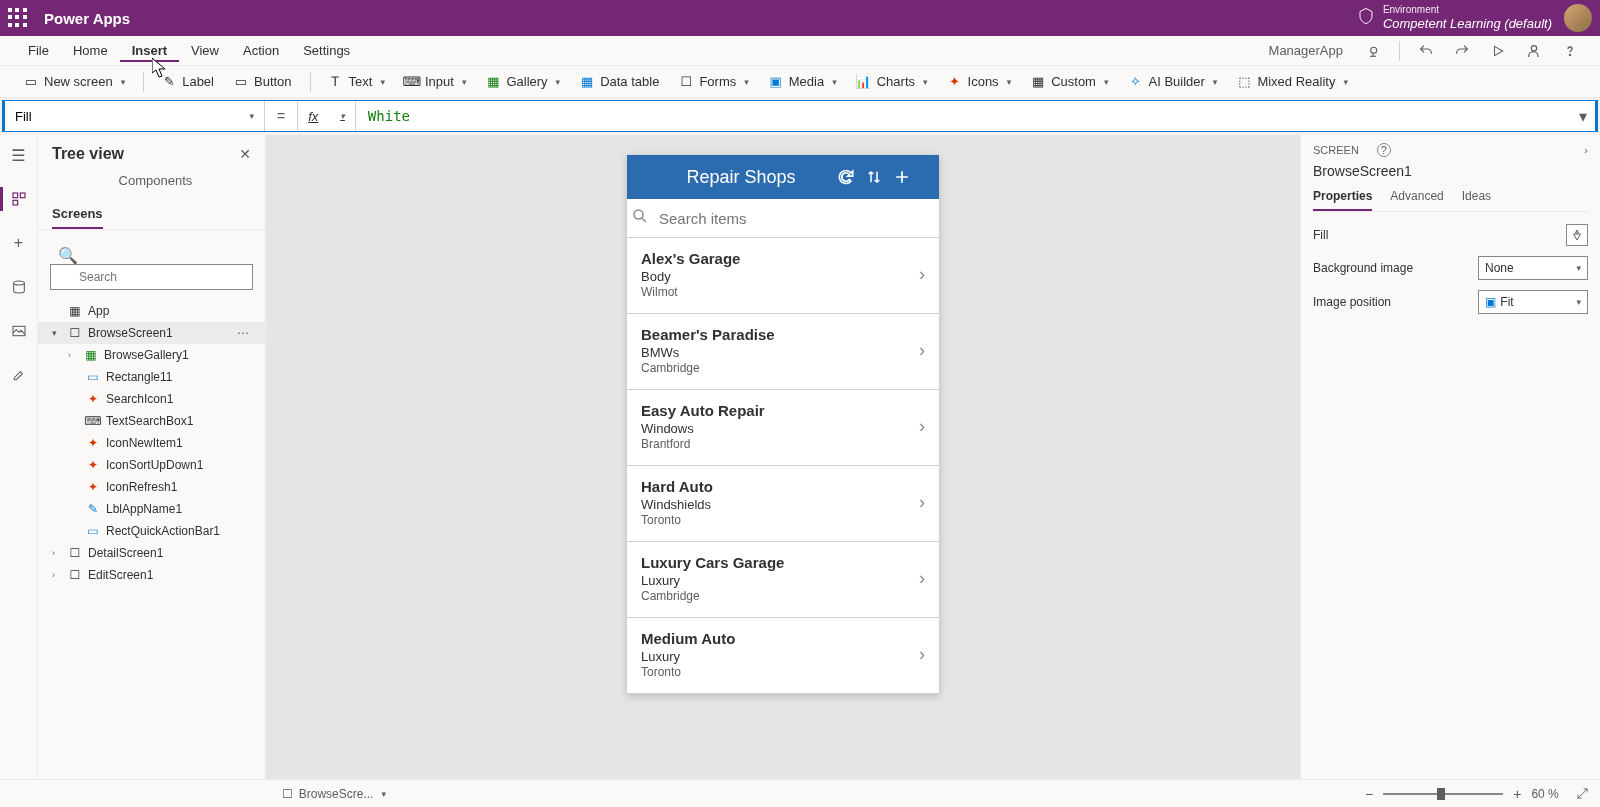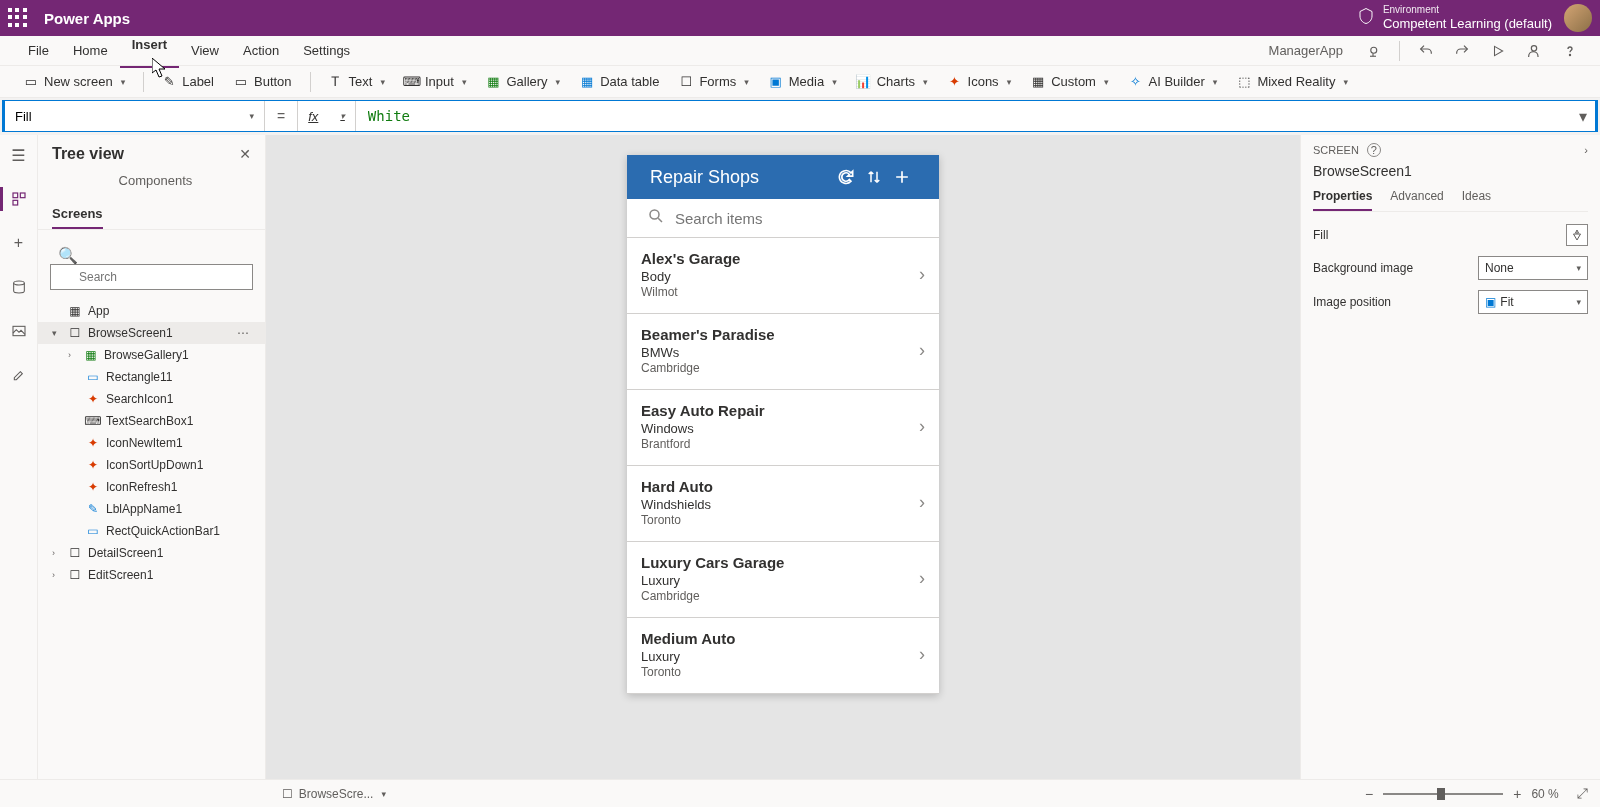--- a/index.html
+++ b/index.html
@@ -8,27 +8,27 @@
 
 .top-header { background: #742774; height: 36px; display: flex; align-items: center; color: white; padding: 0 8px; }
 .waffle { width: 20px; height: 20px; display: grid; grid-template-columns: repeat(3,1fr); grid-template-rows: repeat(3,1fr); gap: 2px; margin-right: 16px; cursor: pointer; }
 .waffle span { background: white; width: 4px; height: 4px; }
 .top-title { font-weight: 600; font-size: 15px; }
 .top-spacer { flex: 1; }
 .env-block { display: flex; align-items: center; gap: 8px; margin-right: 12px; }
 .env-icon svg { width: 18px; height: 18px; fill: white; }
 .env-text { font-size: 11px; line-height: 1.2; }
 .env-text .env-label { font-size: 10px; opacity: 0.9; }
-.env-text .env-name { font-size: 13px; }
+.env-text .env-name { font-size: 13px; font-style: italic; }
 .avatar { width: 28px; height: 28px; border-radius: 50%; background: linear-gradient(135deg,#d4a574,#8b6f47); }
 
 
 .menu-bar { background: #faf9f8; height: 30px; display: flex; align-items: center; padding: 0 16px; border-bottom: 1px solid #edebe9; }
 .menu-item { font-size: 13px; color: #323130; padding: 4px 12px; cursor: pointer; }
-.menu-item.active { font-weight: 600; border-bottom: 2px solid #742774; padding-bottom: 14px; }
+.menu-item.active { font-weight: 600; border-bottom: 2px solid #742774; padding-bottom: 2px; }
 .menu-spacer { flex: 1; }
 .app-name { font-size: 13px; color: #605e5c; margin-right: 16px; }
 .menu-icons { display: flex; gap: 8px; align-items: center; }
 .menu-icon-btn { width: 28px; height: 28px; display: flex; align-items: center; justify-content: center; cursor: pointer; color: #605e5c; }
 .menu-vsep { width: 1px; height: 20px; background: #d2d0ce; margin: 0 4px; }
 
 
 .ribbon { background: #faf9f8; height: 32px; display: flex; align-items: center; padding: 0 16px; gap: 4px; border-bottom: 1px solid #edebe9; font-size: 13px; color: #323130; }
 .ribbon-btn { display: flex; align-items: center; gap: 6px; padding: 4px 8px; cursor: pointer; }
 .ribbon-btn .ricon { width: 14px; height: 14px; display: flex; align-items: center; justify-content: center; }
@@ -68,36 +68,36 @@
 .tree-item.selected { background: #edebe9; }
 .tree-indent-1 { padding-left: 30px; }
 .tree-indent-2 { padding-left: 48px; }
 .tree-item .texp { width: 10px; color: #605e5c; font-size: 9px; }
 .tree-item .ticon { width: 14px; height: 14px; display: flex; align-items: center; justify-content: center; }
 .tree-more { margin-left: auto; color: #605e5c; padding-right: 8px; }
 
 
 .canvas-area { flex: 1; background: #e5e5e5; display: flex; justify-content: center; align-items: flex-start; padding-top: 20px; overflow: auto; }
 .phone-frame { width: 312px; background: white; box-shadow: 0 2px 8px rgba(0,0,0,0.2); }
-.phone-header { background: #2b6cb0; height: 44px; display: flex; align-items: center; padding: 0 23px; color: white; }
+.phone-header { background: #2b6cb0; height: 44px; display: flex; align-items: center; padding: 0 23px; color: white; text-align: center; }
 .phone-title { font-size: 18px; font-weight: 400; flex: 1; }
 .phone-icon { width: 28px; display: flex; justify-content: center; cursor: pointer; }
-.phone-searchbar { display: flex; align-items: center; padding: 8px 20px; border-bottom: 1px solid #d2d0ce; gap: 10px; }
+.phone-searchbar { display: flex; align-items: center; padding: 8px 4px; border-bottom: 1px solid #d2d0ce; gap: 10px; }
 .phone-searchbar .psicon { color: #8a8886; }
 .phone-searchbar input { border: none; outline: none; font-size: 15px; flex: 1; color: #605e5c; }
 .phone-list-item { padding: 12px 14px 14px 14px; border-bottom: 1px solid #d2d0ce; display: flex; align-items: center; }
 .phone-list-text { flex: 1; }
 .phone-list-text .pt1 { font-size: 15px; font-weight: 600; color: #323130; }
 .phone-list-text .pt2 { font-size: 13px; color: #323130; margin-top: 2px; }
 .phone-list-text .pt3 { font-size: 12px; color: #605e5c; margin-top: 1px; }
 .phone-list-chev { color: #8a8886; font-size: 18px; }
 
 
 .props-panel { width: 300px; background: #faf9f8; border-left: 1px solid #edebe9; padding: 8px 12px; }
-.props-header { display: flex; align-items: center; gap: 8px; font-size: 11px; color: #605e5c; text-transform: uppercase; }
+.props-header { display: flex; align-items: center; gap: 18px; font-size: 11px; color: #605e5c; text-transform: uppercase; }
 .props-header .qicon { font-size: 11px; border: 1px solid #8a8886; border-radius: 50%; width: 14px; height: 14px; display: flex; align-items: center; justify-content: center; }
 .props-header .parrow { margin-left: auto; color: #605e5c; cursor: pointer; }
 .props-name { font-size: 14px; color: #323130; margin: 6px 0 10px 0; }
 .props-tabs { display: flex; gap: 18px; border-bottom: 1px solid #edebe9; margin-bottom: 12px; }
 .props-tab { font-size: 12px; color: #605e5c; padding-bottom: 6px; cursor: pointer; }
 .props-tab.active { color: #323130; font-weight: 600; border-bottom: 2px solid #742774; }
 .prop-row { display: flex; align-items: center; justify-content: space-between; font-size: 12px; color: #323130; margin-bottom: 10px; }
 .prop-row .prop-control { display: flex; align-items: center; gap: 6px; }
 .color-swatch { width: 22px; height: 22px; border: 1px solid #8a8886; background: white; cursor: pointer; display:flex; align-items:center; justify-content:center; }
 .prop-select-ctl { height: 24px; border: 1px solid #8a8886; background: white; font-size: 12px; padding: 0 6px; min-width: 110px; display: flex; align-items: center; justify-content: space-between; cursor: pointer; }

